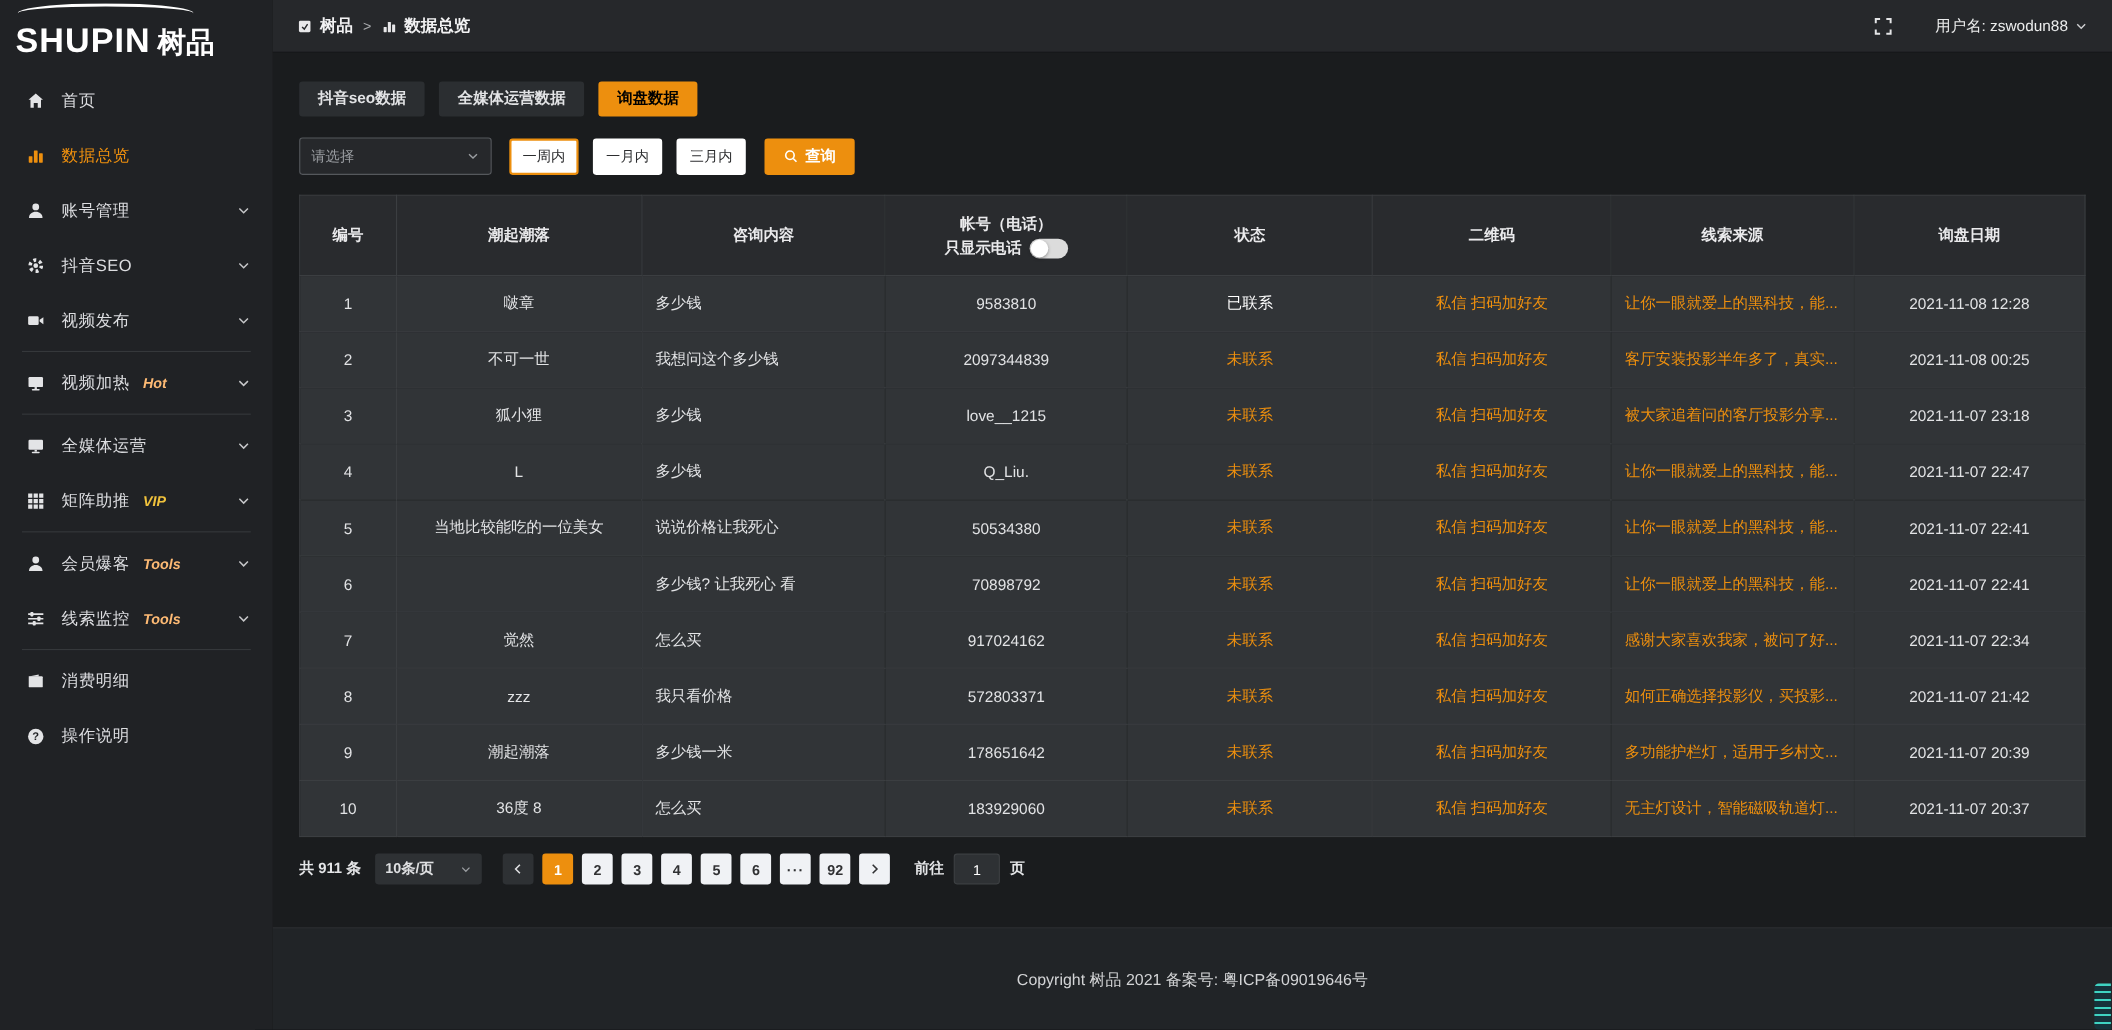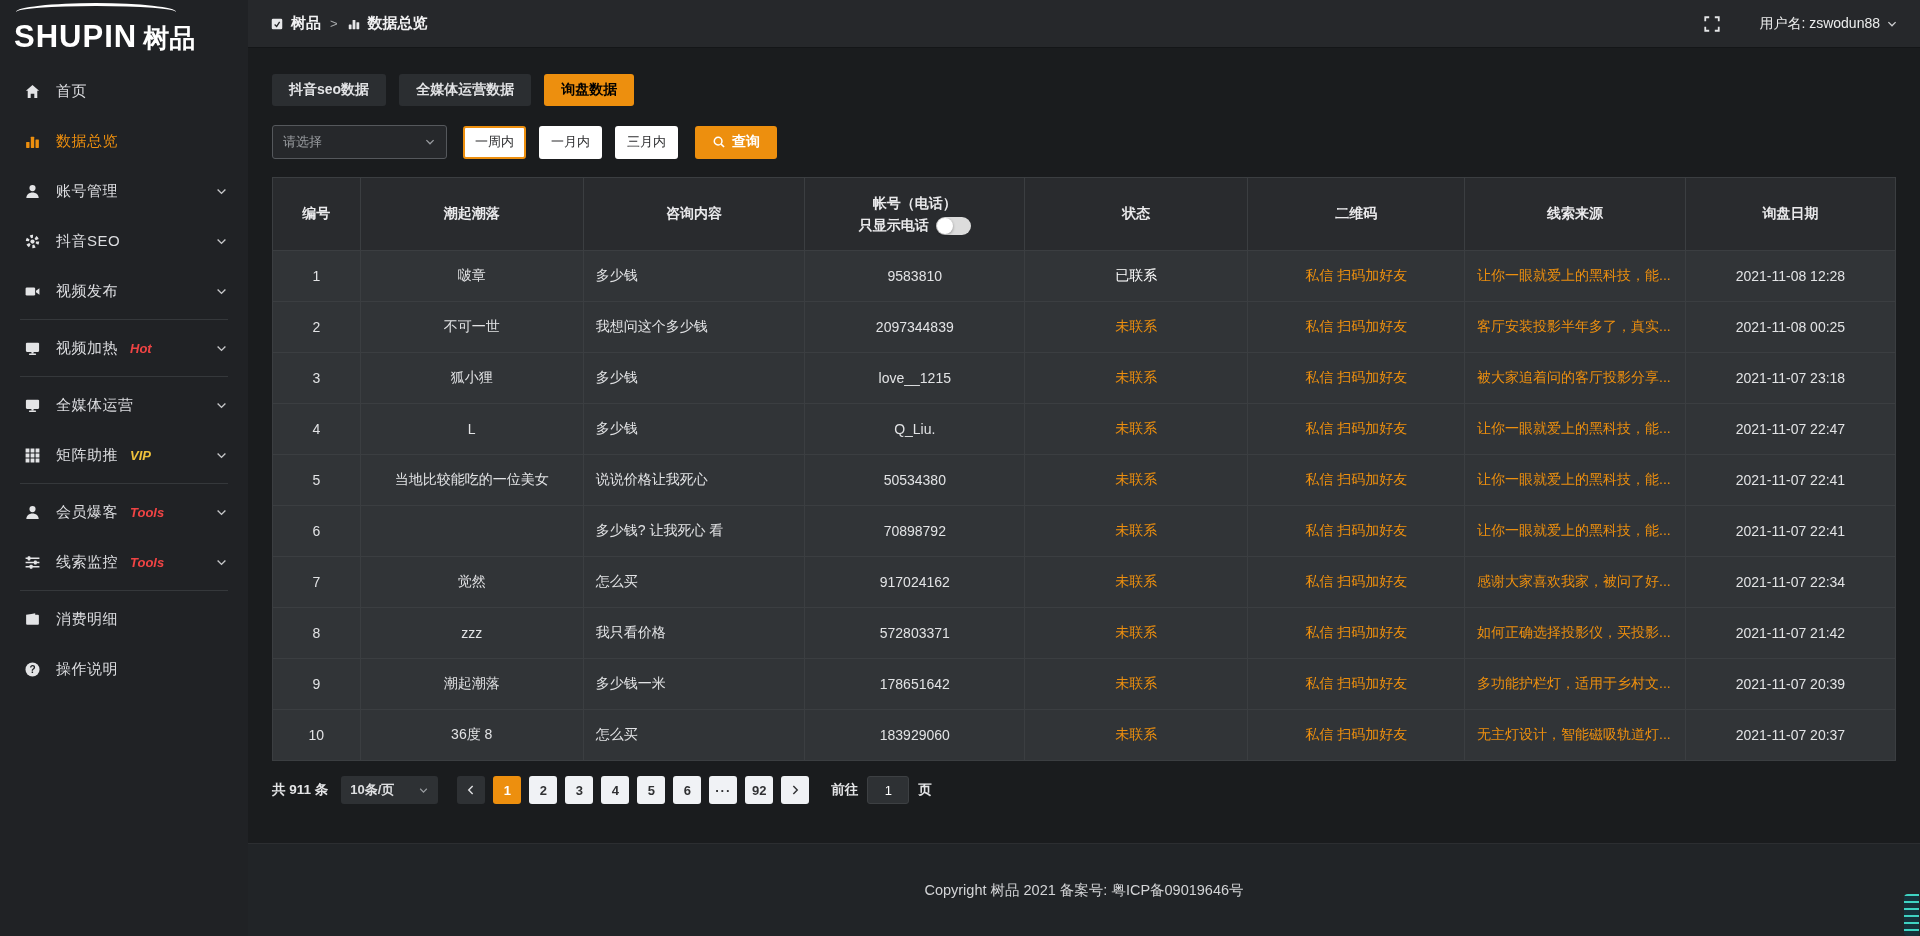--- a/index.html
+++ b/index.html
@@ -13,21 +13,21 @@
 .logo-arc{position:absolute;top:3px;left:16px;width:160px;height:18px;border-top:3px solid #fff;border-radius:50%}
 .logo-en{font-size:31px;font-weight:800;letter-spacing:1px;color:#fff;line-height:1}
 .logo-cn{font-size:26px;font-weight:800;color:#fff;margin-left:6px;line-height:1.05}
 .menu{padding-top:8px;flex:1}
 .menu-item{height:50px;display:flex;align-items:center;padding:0 20px 0 24px;cursor:pointer;color:#dcdde0}
 .menu-item .icon{width:17px;height:17px;margin-right:15px;display:inline-flex;color:#e3e4e6}
 .menu-item.active{color:#ed8f0e}
 .menu-item.active .icon{color:#ed8f0e}
 .menu-label{font-size:15px;letter-spacing:.5px}
 .menu-badge{font-size:13px;font-weight:800;font-style:italic;margin-left:12px}
-.menu-badge.red{color:#ef4444}
+.menu-badge.red{color:#fdba74}
 .menu-badge.yellow{color:#f0c23c}
 .menu-item .chev{margin-left:auto;margin-right:0;width:13px;height:13px;color:#c6c7c9}
 .menu-divider{height:1px;background:#35383b;margin:3px 20px}
 
 
 .right-col{flex:1;display:flex;flex-direction:column;background:#1a1c1e}
 .topbar{height:48px;background:#26282b;display:flex;align-items:center;justify-content:space-between;
   padding:0 22px;border-bottom:1px solid #141618}
 .breadcrumb{display:flex;align-items:center;gap:7px;font-size:15px;font-weight:700;color:#f2f2f3}
 .breadcrumb .icon{width:14px;height:14px;display:inline-flex;color:#e8e8ea}

